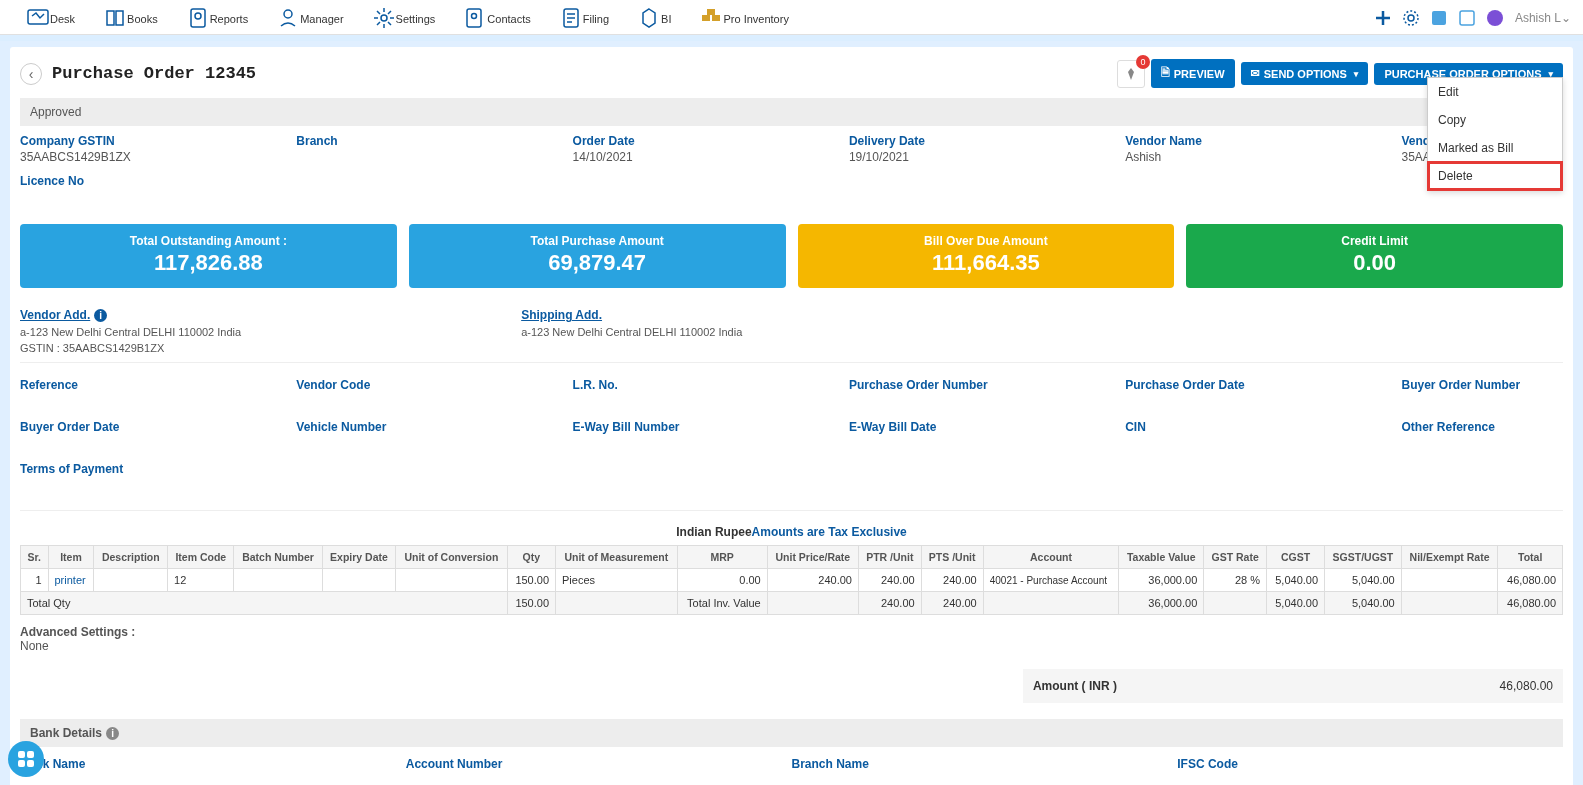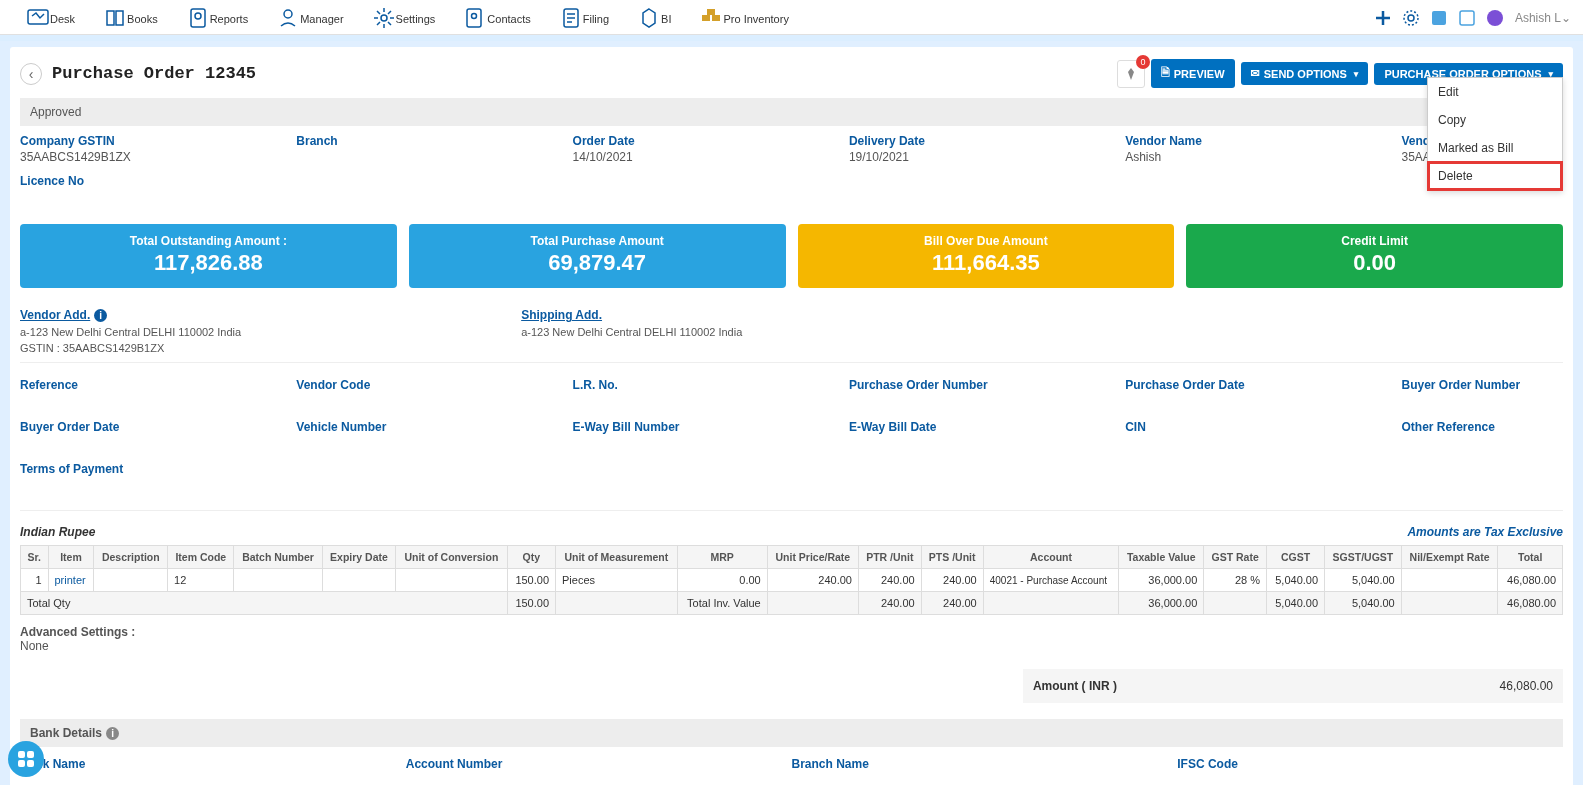--- a/index.html
+++ b/index.html
@@ -56,21 +56,21 @@
 
 
 .addr-row { display:flex; gap:280px; padding:6px 0 4px 0;}
 .addr .alabel { color:#0b5aa0; font-weight:bold; text-decoration: underline; display:flex; align-items:center; gap:4px;}
 .addr .aval { color:#555; font-size:11px; margin-top:4px;}
 
 
 .refgrid { display:grid; grid-template-columns: repeat(5, 1fr); gap:8px 14px; padding:10px 0; border-top:1px solid #fff;}
 
 
-.currency-row { display:flex; justify-content:space-between; padding:10px 0 6px 0;font-style:italic;}
+.currency-row { display:flex; justify-content:center; padding:10px 0 6px 0;}
 .currency-row .left { font-weight:bold; color:#333; font-size:12px;}
 .currency-row .right { color:#0b5aa0; font-weight:bold; font-size:12px;}
 
 table.items { width:100%; border-collapse:collapse; font-size:11px;}
 table.items th, table.items td { border:1px solid #ddd; padding:5px 6px; text-align:center;}
 table.items th { background:#f5f5f5; font-weight:bold; color:#555; font-size:10.5px;margin-top:32px;}
 table.items td.ra { text-align:right;}
 table.items td.la { text-align:left;}
 table.items tr.total-row td { background:#f5f5f5; font-weight:normal;}
 .item-link { color:#0b5aa0; cursor:pointer;}

